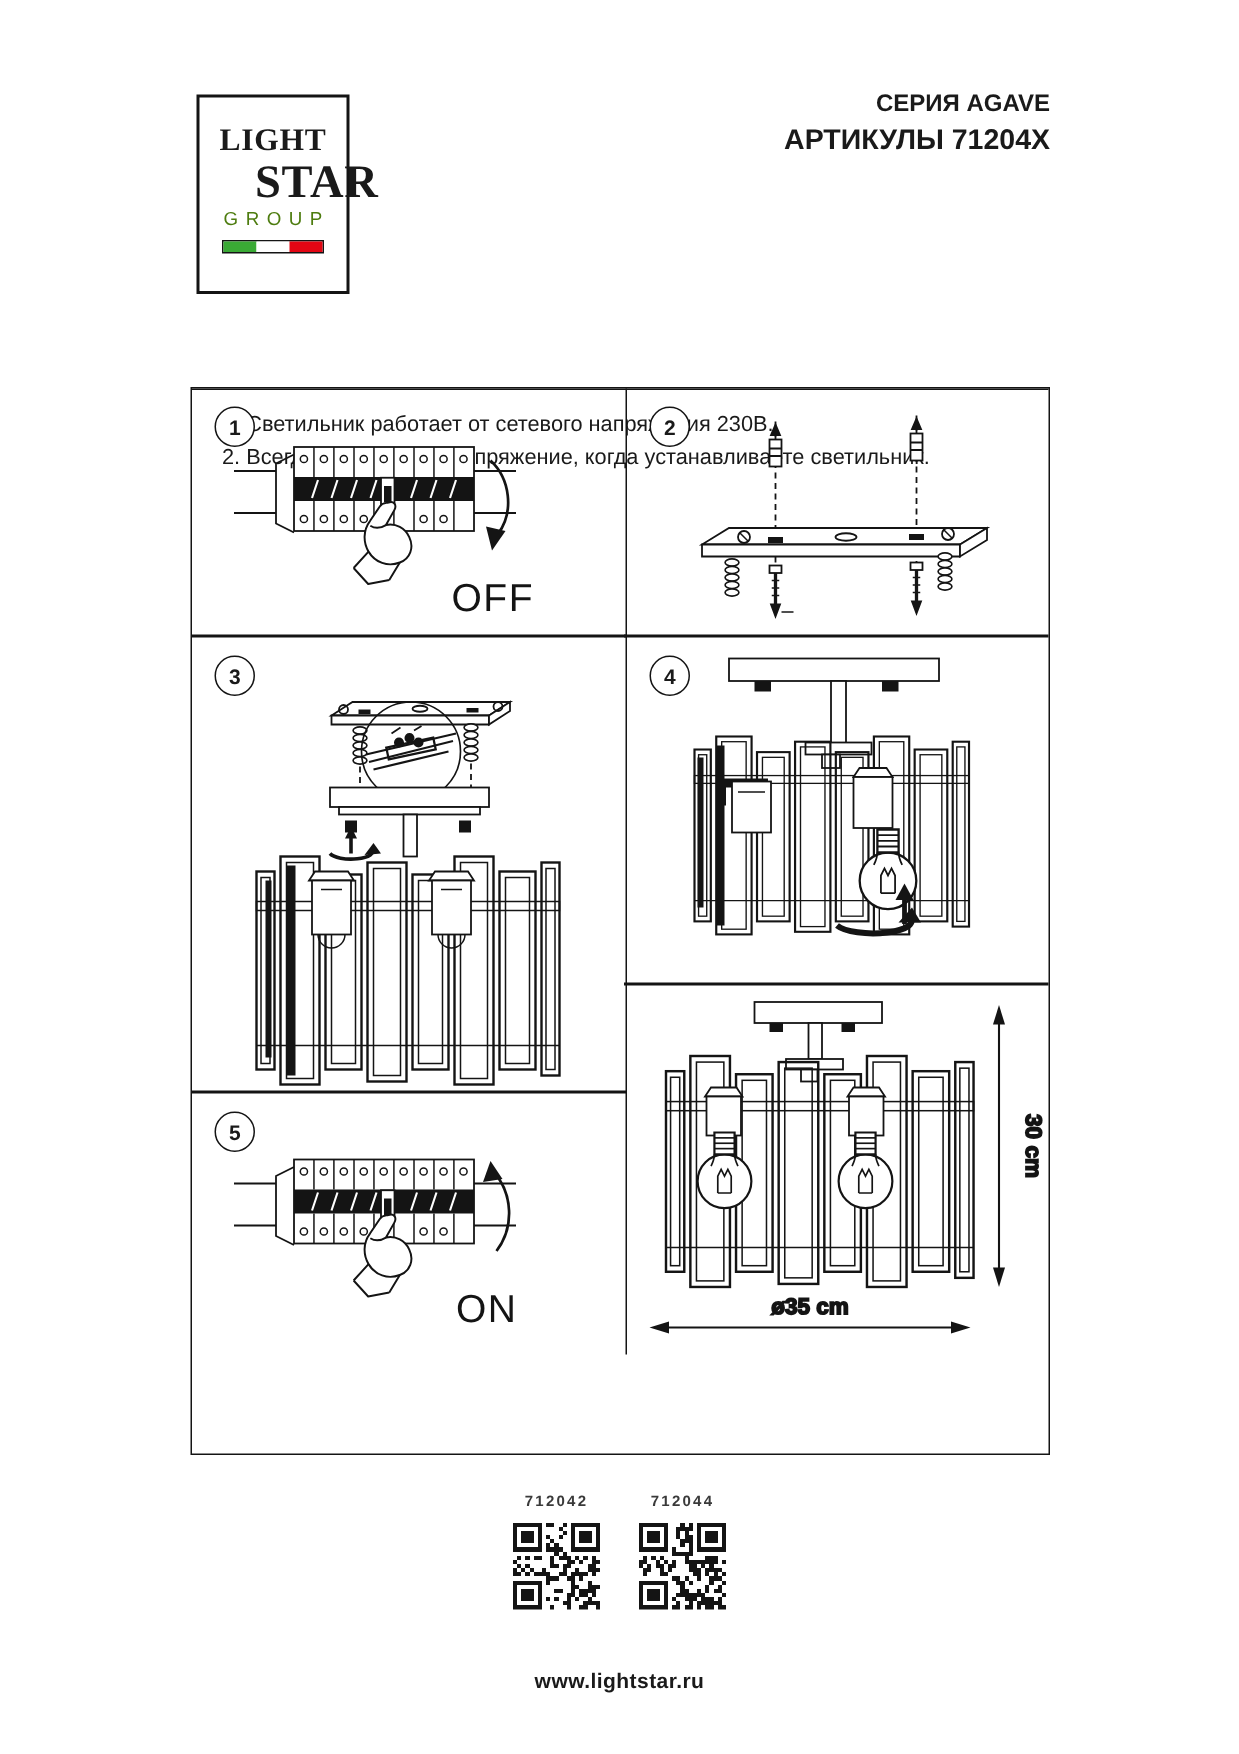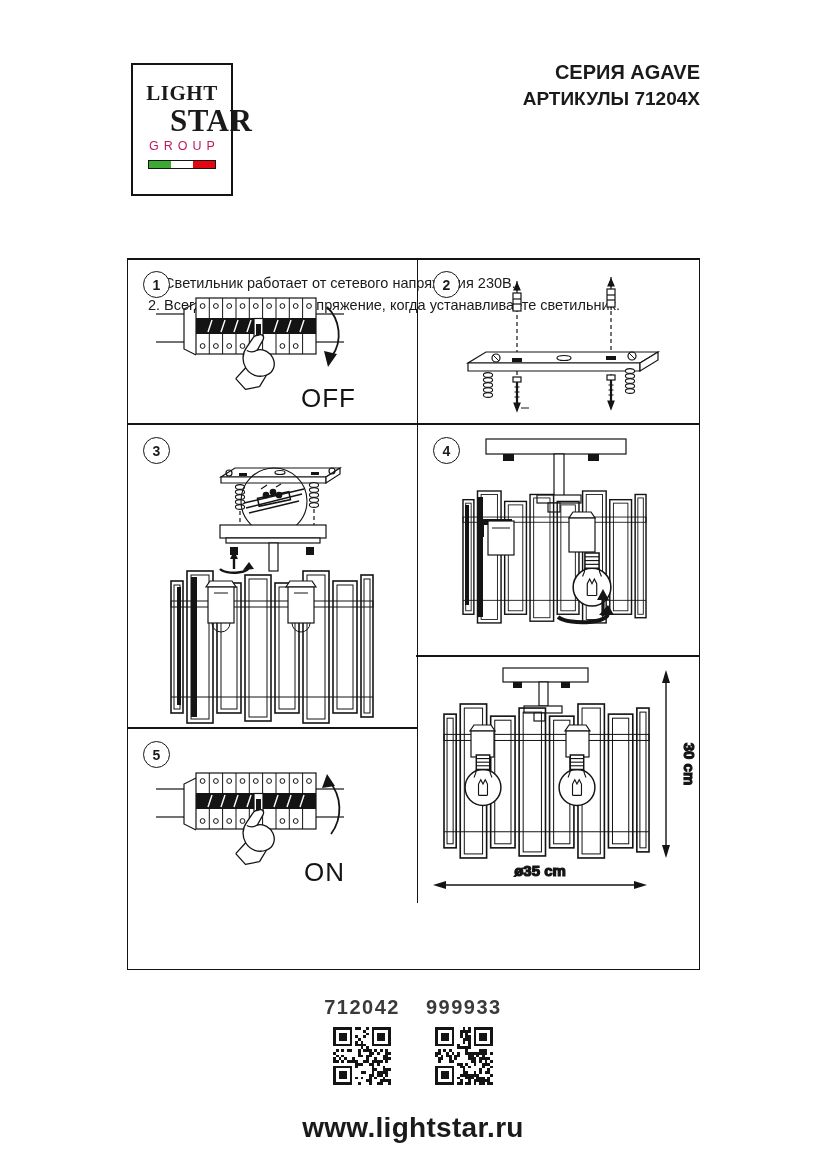--- a/index.html
+++ b/index.html
@@ -3,44 +3,44 @@
 <meta charset="utf-8">
 <style>
   html,body{margin:0;padding:0;}
   body{width:826px;height:1169px;background:#fff;position:relative;
        font-family:"Liberation Sans",sans-serif;color:#1a1a1a;overflow:hidden;}
   .abs{position:absolute;}
   
   .logo-box{left:131px;top:63px;width:98px;height:129px;border:2px solid #141414;text-align:center;}
   .logo-light{font-family:"Liberation Serif",serif;font-weight:bold;font-size:21px;line-height:26px;margin-top:15px;letter-spacing:.5px;}
   .logo-star{font-family:"Liberation Serif",serif;font-weight:bold;font-size:31px;line-height:29px;letter-spacing:.5px;padding-left:37px;}
-  .logo-group{font-size:12.5px;letter-spacing:5px;margin-top:4px;padding-left:5px;color:#be185d;}
+  .logo-group{font-size:12.5px;letter-spacing:5px;margin-top:4px;padding-left:5px;color:#4d7c0f;}
   .flag{width:66px;height:7px;margin:7px auto 0;border:1px solid #141414;display:flex;}
   .flag span{flex:1;height:100%;}
   
   .titles{right:126px;top:61px;text-align:right;font-weight:bold;}
-  .t-series{font-size:20px;}
+  .t-series{font-size:16px;}
   .t-articles{font-size:19px;margin-top:4px;}
   .t-instr{font-size:20px;letter-spacing:.6px;line-height:30px;margin-top:22px;}
   
   .grid{left:127px;top:258px;width:571px;height:710px;border:1.5px solid #141414;}
   .gline{position:absolute;background:#141414;}
   .panel{position:absolute;}
   .badge{position:absolute;left:15px;top:12px;width:25px;height:25px;border:1.4px solid #141414;
          border-radius:50%;display:flex;align-items:center;justify-content:center;
          font-size:14px;font-weight:bold;background:#fff;z-index:2;}
   .panel svg{position:absolute;left:0;top:0;}
   .notes{left:0;top:644px;width:571px;height:66px;border-top:1.5px solid #141414;
          box-sizing:border-box;padding:12px 10px 0 20px;font-size:14.5px;line-height:22px;}
   
   .qr-row{top:996px;left:0;width:826px;display:flex;justify-content:center;gap:26px;}
   .qr-item{text-align:center;}
-  .qr-label{font-size:20px;font-weight:bold;letter-spacing:1.5px;color:#3a3a3a;margin-bottom:8px;}
+  .qr-label{font-size:10px;font-weight:bold;letter-spacing:1.5px;color:#3a3a3a;margin-bottom:8px;}
   .qr-svg{width:58px;height:58px;display:block;margin:0 auto;}
-  .website{top:1112px;left:0;width:826px;text-align:center;font-size:28px;font-weight:bold;letter-spacing:.3px;}
+  .website{top:1112px;left:0;width:826px;text-align:center;font-size:14px;font-weight:bold;letter-spacing:.3px;}
   svg text{font-family:"Liberation Sans",sans-serif;}
 </style>
 </head>
 <body>
 
 <svg width="0" height="0" style="position:absolute" aria-hidden="true">
   <defs>
     <g id="breaker" stroke="#141414" fill="none" stroke-width="1.2">
       <path d="M0,5 L-12,11 V51 L0,57"></path>
       <line x1="-40" y1="16" x2="-12" y2="16"></line>
@@ -496,21 +496,21 @@
         <rect x="2" y="2" width="3" height="3" fill="#141414" shape-rendering="crispEdges"></rect>
         <rect x="14" y="0" width="7" height="7" fill="#141414" shape-rendering="crispEdges"></rect>
         <rect x="15" y="1" width="5" height="5" fill="#fff" shape-rendering="crispEdges"></rect>
         <rect x="16" y="2" width="3" height="3" fill="#141414" shape-rendering="crispEdges"></rect>
         <rect x="0" y="14" width="7" height="7" fill="#141414" shape-rendering="crispEdges"></rect>
         <rect x="1" y="15" width="5" height="5" fill="#fff" shape-rendering="crispEdges"></rect>
         <rect x="2" y="16" width="3" height="3" fill="#141414" shape-rendering="crispEdges"></rect>
       </svg>
   </div>
   <div class="qr-item">
-    <div class="qr-label">999933</div>
+    <div class="qr-label">712044</div>
     <svg class="qr-svg" viewBox="0 0 21 21">
         <rect x="0" y="0" width="21" height="21" fill="#fff" shape-rendering="crispEdges"></rect>
         <rect x="10" y="0" width="1" height="1" fill="#141414" shape-rendering="crispEdges"></rect>
         <rect x="12" y="0" width="1" height="1" fill="#141414" shape-rendering="crispEdges"></rect>
         <rect x="9" y="1" width="1" height="1" fill="#141414" shape-rendering="crispEdges"></rect>
         <rect x="10" y="1" width="1" height="1" fill="#141414" shape-rendering="crispEdges"></rect>
         <rect x="11" y="1" width="1" height="1" fill="#141414" shape-rendering="crispEdges"></rect>
         <rect x="12" y="1" width="1" height="1" fill="#141414" shape-rendering="crispEdges"></rect>
         <rect x="9" y="2" width="1" height="1" fill="#141414" shape-rendering="crispEdges"></rect>
         <rect x="11" y="2" width="1" height="1" fill="#141414" shape-rendering="crispEdges"></rect>

